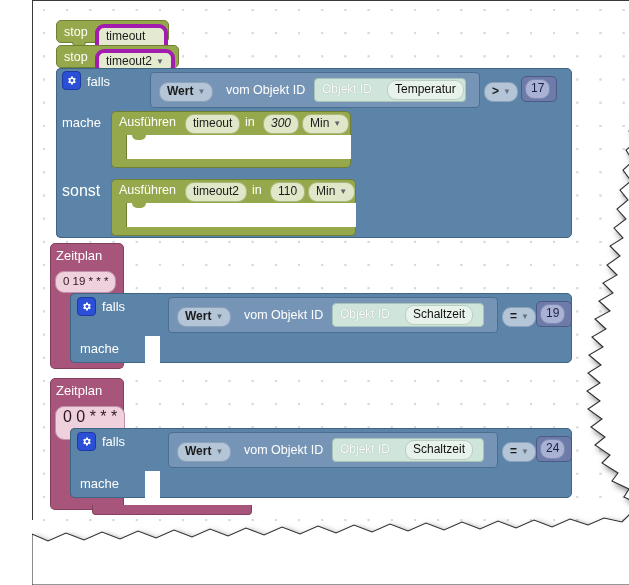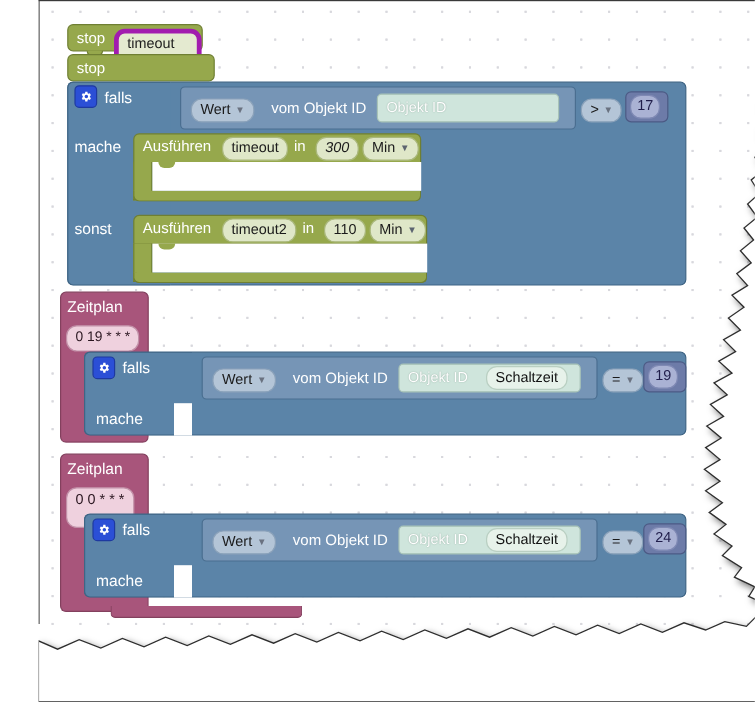--- a/index.html
+++ b/index.html
@@ -45,21 +45,21 @@
   .c-slate  {background:#6d7ba8;border:1px solid #4c5a85;}
 
   
   .chip{
     display:inline-block;border-radius:9px;padding:1px 7px 2px 7px;
     font-size:12px;line-height:15px;vertical-align:middle;
     box-sizing:border-box;
   }
   .chip-green{background:#e4ead0;border:4px solid #a21caf;color:#1b1b1b;}
   .chip-greenbare{background:#dfe7c8;border:1px solid #aab87c;color:#1b1b1b;}
-  .chip-blue{background:#b4c5d7;border:1px solid #8ba2ba;color:#1b1b1b;}
+  .chip-blue{background:#b4c5d7;border:1px solid #8ba2ba;color:#1b1b1b;font-weight:bold;}
   .chip-mint{background:#e7f2ea;border:1px solid #b9cfc2;color:#111;}
   .chip-purple{background:#aab2d4;border:1px solid #7f89b4;color:#201d4a;}
   .chip-pinkfield{background:#efd1de;border:1px solid #c290a8;color:#2a1620;}
 
   .lbl{color:#ffffff;font-size:12.5px;line-height:15px;vertical-align:middle;}
   .caret{display:inline-block;margin-left:4px;color:#5c6470;font-size:8px;vertical-align:middle;}
   .caret-lite{color:#6a7280;}
 
   
   .gear{
@@ -82,46 +82,50 @@
       <span class="lbl" style="position:absolute;left:7px;top:4px;">stop</span>
       <span class="chip chip-green" style="position:absolute;left:38px;top:3px;">
         <span>timeout</span><span class="caret">▼</span>
       </span>
     </div>
 
     <div class="blk" style="left:40px;top:42px;width:14px;height:5px;background:#96a84c;border-left:1px solid #6f7f33;border-right:1px solid #6f7f33;border-bottom:1px solid #6f7f33;border-radius:0 0 7px 7px;"></div>
 
     <div class="blk c-green" style="left:24px;top:45px;width:123px;height:23px;border-radius:5px;">
       <span class="lbl" style="position:absolute;left:7px;top:4px;">stop</span>
+      <span class="chip chip-green" style="position:absolute;left:38px;top:3px;">
+        <span>timeout2</span><span class="caret">▼</span>
+      </span>
     </div>
 
     <div class="blk c-blue" style="left:24px;top:68px;width:516px;height:170px;border-radius:5px;"></div>
 
     <div class="blk c-blue" style="left:24px;top:68px;width:86px;height:170px;border-radius:5px 0 0 5px;border-right:none;"></div>
 
     <span class="gear" style="position:absolute;left:30px;top:71px;">
       <svg width="11" height="11" viewBox="0 0 24 24" aria-hidden="true">
         <path fill="#ffffff" d="M19.4 13a7.8 7.8 0 0 0 0-2l2-1.6-2-3.4-2.4 1a7.6 7.6 0 0 0-1.7-1L15 3H11l-.3 2.9a7.6 7.6 0 0 0-1.7 1l-2.4-1-2 3.4L6.6 11a7.8 7.8 0 0 0 0 2l-2 1.6 2 3.4 2.4-1c.5.4 1.1.8 1.7 1l.3 2.9h4l.3-2.9c.6-.2 1.2-.6 1.7-1l2.4 1 2-3.4-2-1.6ZM13 15.2A3.2 3.2 0 1 1 13 8.8a3.2 3.2 0 0 1 0 6.4Z"></path>
       </svg>
     </span>
     <span class="lbl" style="position:absolute;left:55px;top:74px;font-size:13px;">falls</span>
 
     <span class="lbl" style="position:absolute;left:30px;top:115px;font-size:13px;">mache</span>
 
-    <span class="lbl" style="position:absolute;left:30px;top:183px;font-size:13px;">sonst</span>
+    <span class="lbl" style="position:absolute;left:30px;top:183px;font-size:16px;">sonst</span>
 
     <div class="blk" style="left:118px;top:72px;width:330px;height:36px;background:#7695b6;border:1px solid #4a6e90;border-radius:4px;"></div>
 
     <span class="chip chip-blue" style="position:absolute;left:127px;top:82px;">
       <span>Wert</span><span class="caret caret-lite">▼</span>
     </span>
     <span class="lbl" style="position:absolute;left:194px;top:83px;">vom Objekt ID</span>
 
     <div class="blk" style="left:282px;top:78px;width:152px;height:24px;background:#cfe5dc;border:1px solid #a8c3b7;border-radius:4px;"></div>
     <span style="position:absolute;left:290px;top:82px;color:#ffffff;font-size:12px;text-shadow:0 0 1px #7e9a8d;">Objekt ID</span>
+    <span class="chip chip-mint" style="position:absolute;left:355px;top:80px;">Temperatur</span>
 
     <span class="chip chip-blue" style="position:absolute;left:452px;top:82px;padding:1px 6px 2px 7px;">
       <span>&gt;</span><span class="caret caret-lite">▼</span>
     </span>
 
     <div class="blk c-slate" style="left:489px;top:76px;width:36px;height:26px;border-radius:5px;"></div>
     <span class="chip chip-purple" style="position:absolute;left:493px;top:79px;padding:1px 5px 2px 5px;">17</span>
 
     <div class="blk c-green" style="left:79px;top:111px;width:240px;height:25px;border-radius:5px 5px 0 0;"></div>
     <div class="blk c-green" style="left:79px;top:135px;width:16px;height:32px;border-top:none;"></div>
@@ -175,21 +179,21 @@
     <span style="position:absolute;left:308px;top:307px;color:#ffffff;font-size:12px;text-shadow:0 0 1px #7e9a8d;">Objekt ID</span>
     <span class="chip chip-mint" style="position:absolute;left:373px;top:305px;">Schaltzeit</span>
     <span class="chip chip-blue" style="position:absolute;left:470px;top:307px;padding:1px 6px 2px 7px;">
       <span>=</span><span class="caret caret-lite">▼</span>
     </span>
     <div class="blk c-slate" style="left:504px;top:301px;width:36px;height:26px;border-radius:5px;"></div>
     <span class="chip chip-purple" style="position:absolute;left:508px;top:304px;padding:1px 5px 2px 5px;">19</span>
 
     <div class="blk c-pink" style="left:18px;top:378px;width:74px;height:120px;border-radius:5px;"></div>
     <span class="lbl" style="position:absolute;left:24px;top:383px;font-size:13px;">Zeitplan</span>
-    <span class="chip chip-pinkfield" style="position:absolute;left:23px;top:406px;padding:2px 7px 15px 7px;font-size:12px;">0 0 * * *</span>
+    <span class="chip chip-pinkfield" style="position:absolute;left:23px;top:406px;padding:2px 7px 15px 7px;font-size:16px;">0 0 * * *</span>
     <div class="blk" style="left:18px;top:490px;width:74px;height:20px;background:#a8557b;border:1px solid #83405e;border-top:none;border-radius:0 0 5px 5px;"></div>
     <div class="blk" style="left:60px;top:505px;width:160px;height:10px;background:#a8557b;border:1px solid #83405e;border-top:none;border-radius:0 0 4px 4px;"></div>
 
     <div class="blk c-blue" style="left:38px;top:428px;width:502px;height:70px;border-radius:5px;"></div>
     <div class="blk c-blue" style="left:38px;top:428px;width:90px;height:70px;border-radius:5px 0 0 5px;border-right:none;"></div>
     <span class="gear" style="position:absolute;left:45px;top:432px;">
       <svg width="11" height="11" viewBox="0 0 24 24" aria-hidden="true">
         <path fill="#ffffff" d="M19.4 13a7.8 7.8 0 0 0 0-2l2-1.6-2-3.4-2.4 1a7.6 7.6 0 0 0-1.7-1L15 3H11l-.3 2.9a7.6 7.6 0 0 0-1.7 1l-2.4-1-2 3.4L6.6 11a7.8 7.8 0 0 0 0 2l-2 1.6 2 3.4 2.4-1c.5.4 1.1.8 1.7 1l.3 2.9h4l.3-2.9c.6-.2 1.2-.6 1.7-1l2.4 1 2-3.4-2-1.6ZM13 15.2A3.2 3.2 0 1 1 13 8.8a3.2 3.2 0 0 1 0 6.4Z"></path>
       </svg>
     </span>

